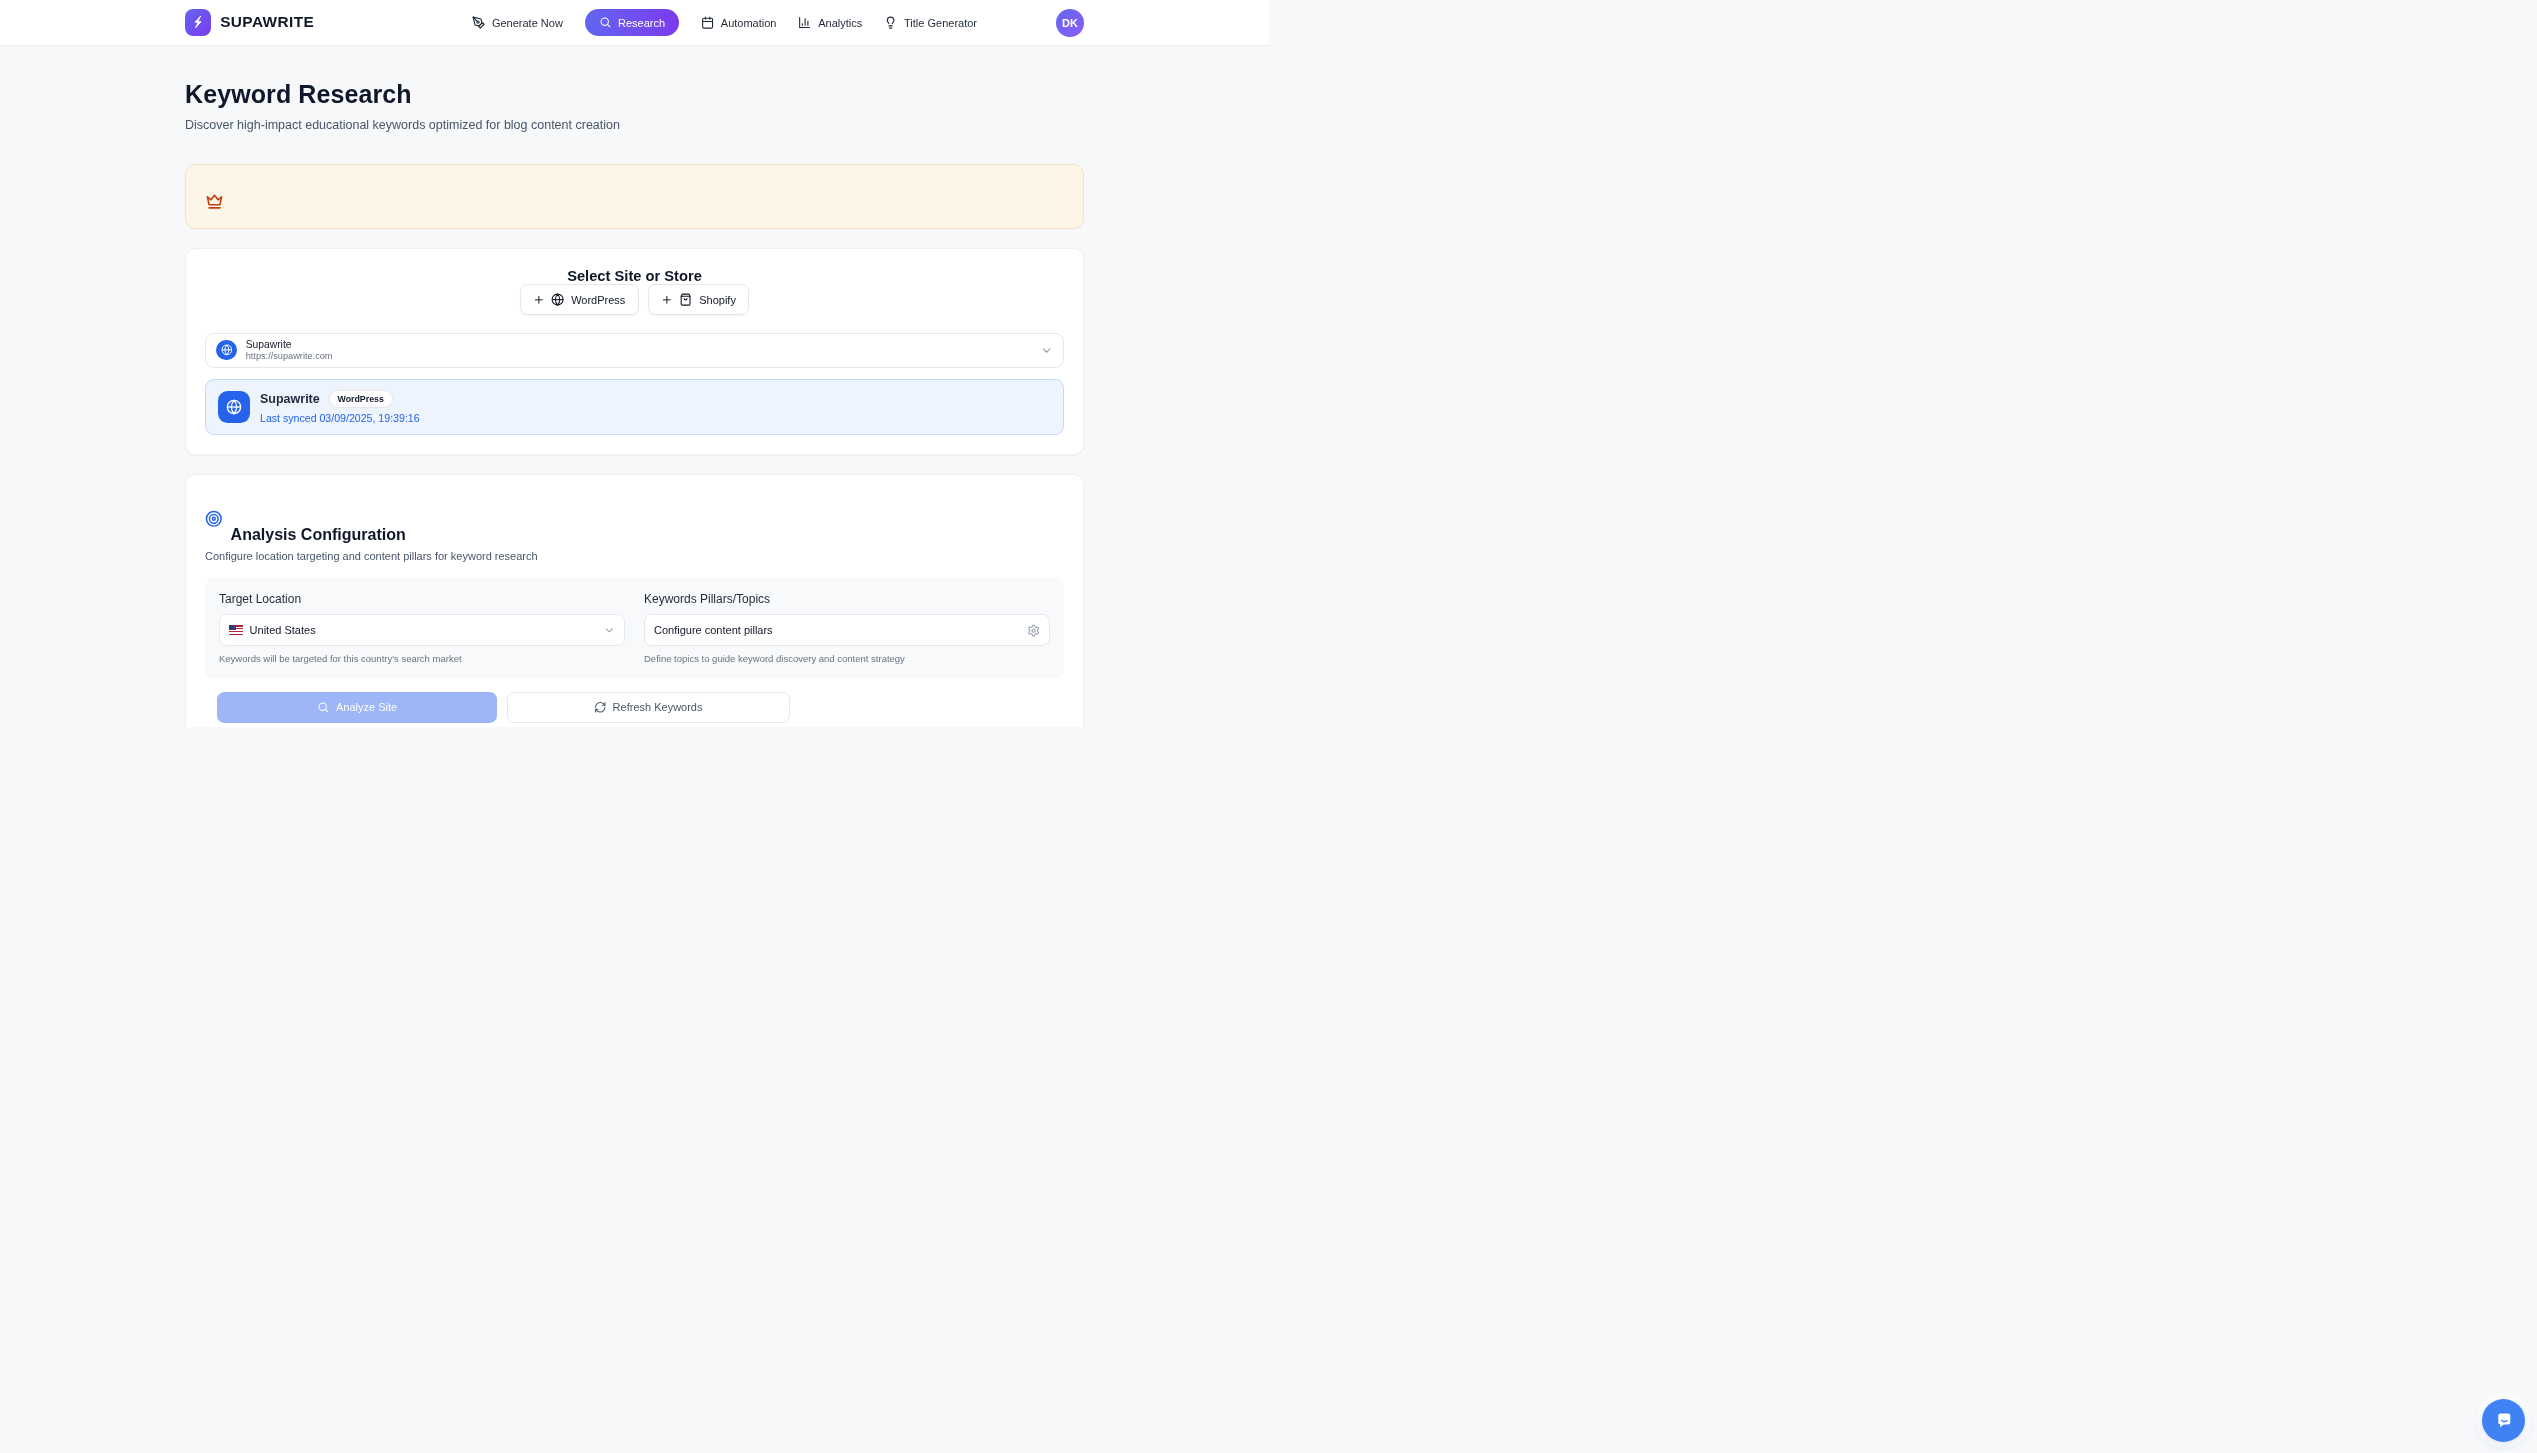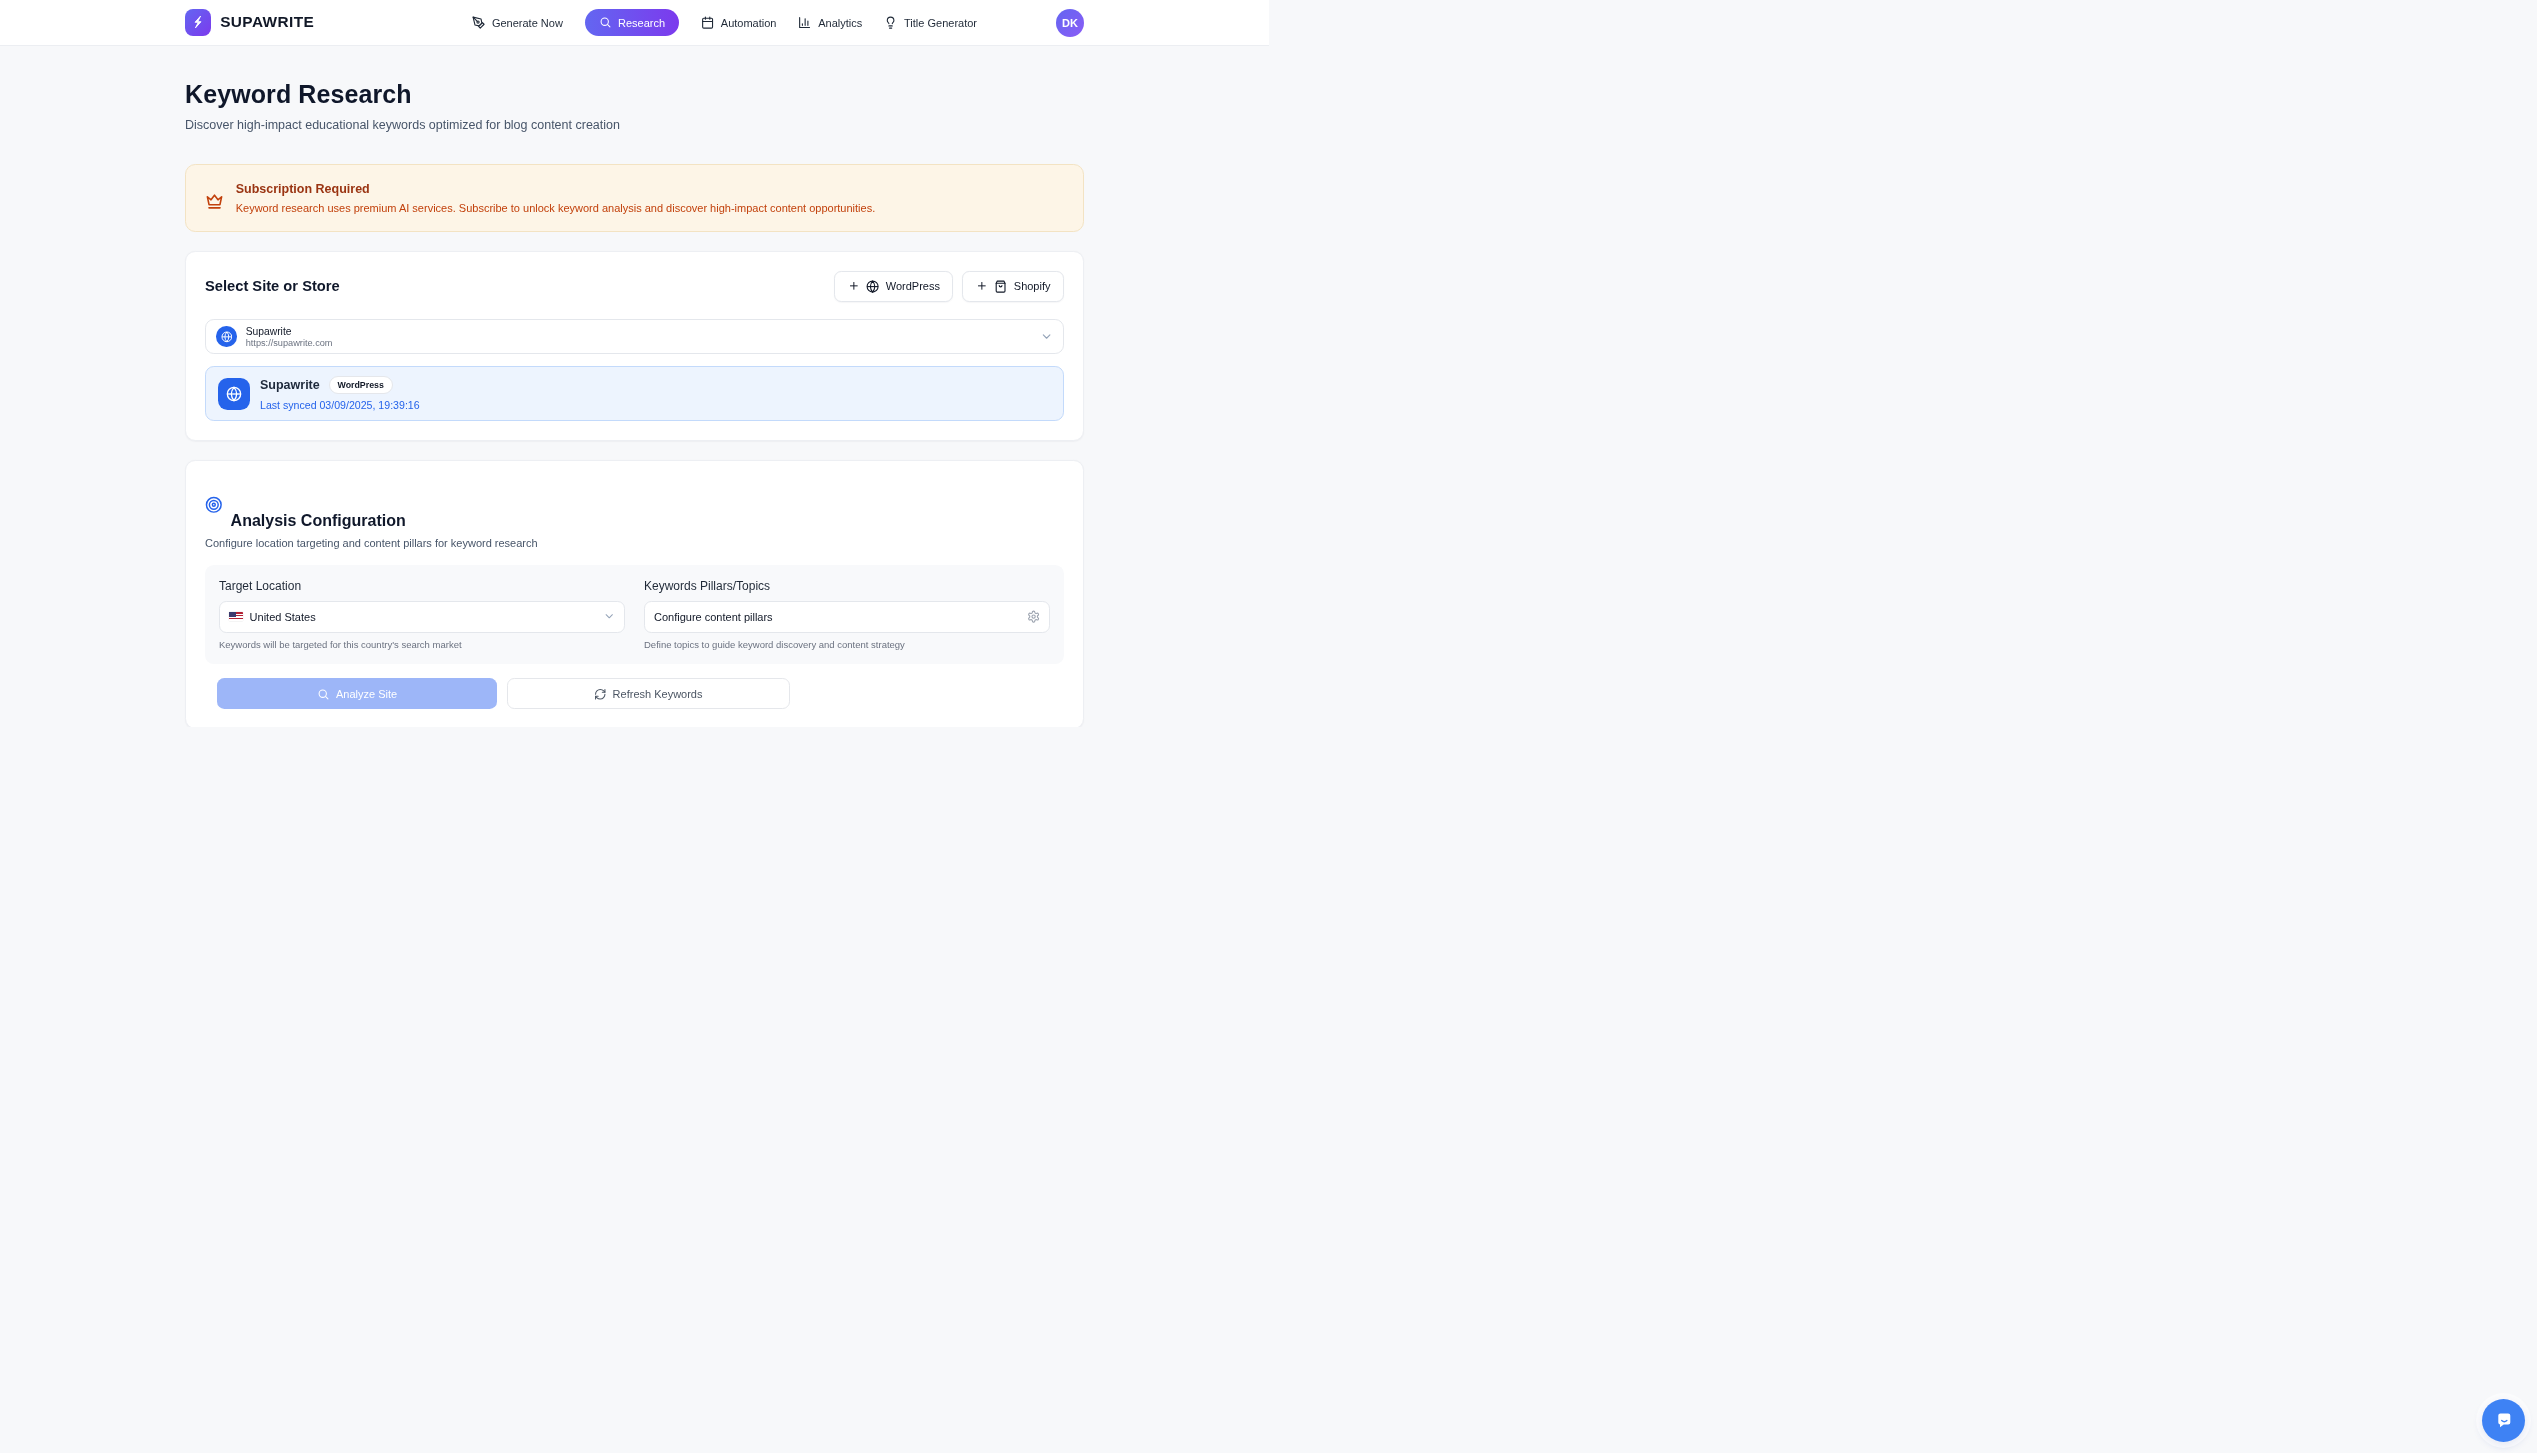--- a/index.html
+++ b/index.html
@@ -56,21 +56,21 @@
   }
   .banner .crown { color:#C2410C; margin-top:10.3px; }
   .banner-title { font-size:12.5px; font-weight:700; color:#9A3412; }
   .banner-text { margin-top:5.9px; font-size:11px; color:#C2410C; }
 
   
   .card {
     margin-top:19px; background:#FFFFFF; border:0.7px solid #EDEFF3; border-radius:10.3px;
     padding:19px; box-shadow:0 0.7px 1.5px rgba(16,24,40,.04);
   }
-  .card-header-row { display:flex; align-items:center; justify-content:space-between; }
+  .card-header-row { display:flex; align-items:center; justify-content:space-between;flex-direction:column; }
   .h2 { font-size:14.7px; font-weight:700; color:#0F172A; }
   .connect-buttons { display:flex; gap:8.8px; }
   .btn-outline {
     display:flex; align-items:center; gap:6.6px; height:31px; padding:0 12.5px;
     background:#fff; border:0.7px solid #E4E7EC; border-radius:7.3px;
     font-size:11px; color:#111827; font-weight:500; cursor:pointer;
     box-shadow:0 0.7px 1.5px rgba(16,24,40,.04);
   }
   .btn-outline svg { color:#111827; }
 
@@ -220,24 +220,20 @@
   <h1 class="page-title">Keyword Research</h1>
   <p class="page-subtitle">Discover high-impact educational keywords optimized for blog content creation</p>
 
   <section class="banner">
     <span class="crown">
       <svg width="19" height="19" viewBox="0 0 24 24" fill="none" stroke="currentColor" stroke-width="2" stroke-linecap="round" stroke-linejoin="round">
           <path d="M3 6l4.6 3.9L12 4l4.4 5.9L21 6l-2.1 10H5.1L3 6z"></path>
           <path d="M5 20h14"></path>
         </svg>
     </span>
-    <div>
-      <div class="banner-title">Subscription Required</div>
-      <div class="banner-text">Keyword research uses premium AI services. Subscribe to unlock keyword analysis and discover high-impact content opportunities.</div>
-    </div>
   </section>
 
   <section class="card">
     <div class="card-header-row">
       <h2 class="h2">Select Site or Store</h2>
       <div class="connect-buttons">
         <button class="btn-outline">
           <span>
             <svg width="11.7" height="11.7" viewBox="0 0 24 24" fill="none" stroke="currentColor" stroke-width="2" stroke-linecap="round">
                 <path d="M12 5v14M5 12h14"></path>

